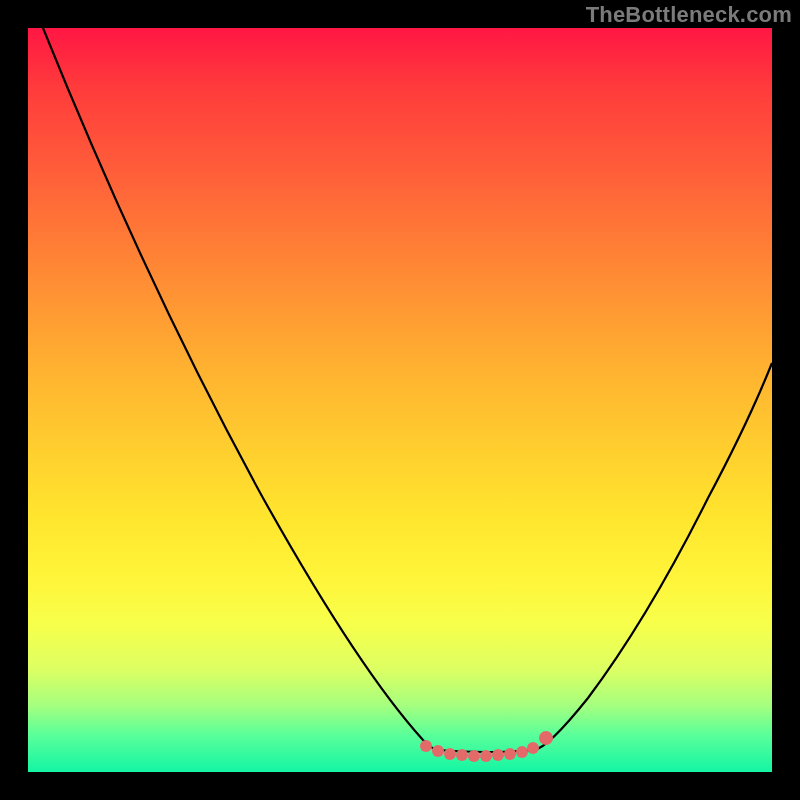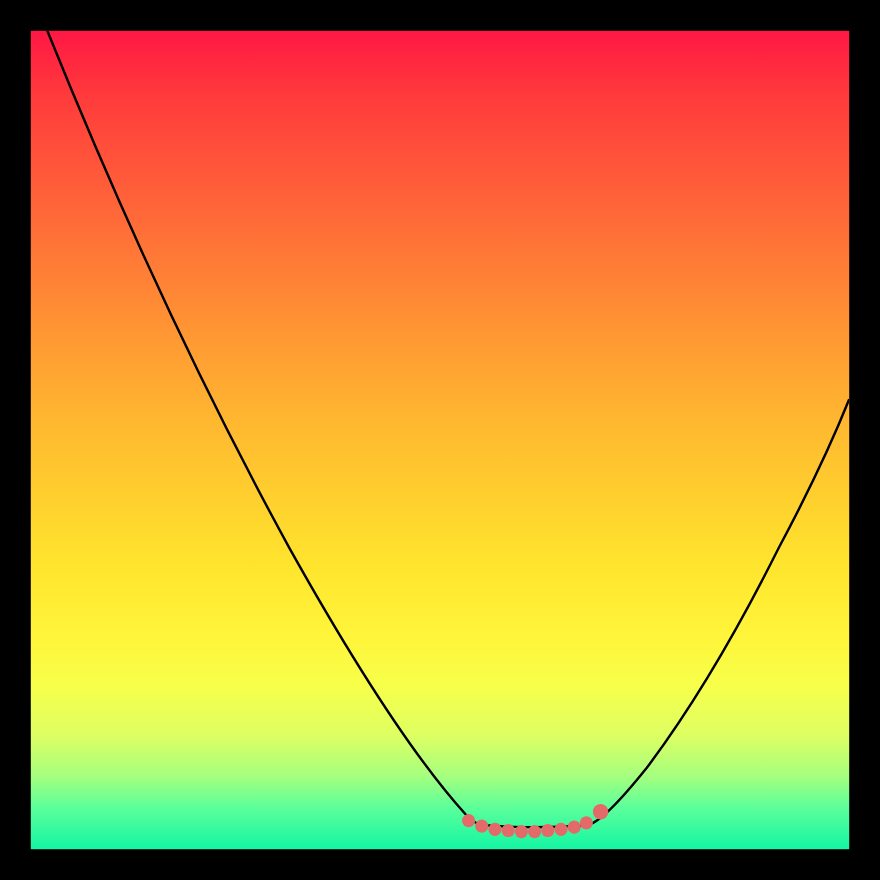--- a/index.html
+++ b/index.html
@@ -84,14 +84,15 @@
         <circle cx="482" cy="726" r="6"></circle>
         <circle cx="494" cy="724" r="6"></circle>
         <circle cx="505" cy="720" r="6"></circle>
         <circle cx="518" cy="710" r="7"></circle>
       </g>
 
     </svg>
 
   </div>
 
+  <div class="watermark">TheBottleneck.com</div>
 
 </div>
 
 </body></html>

